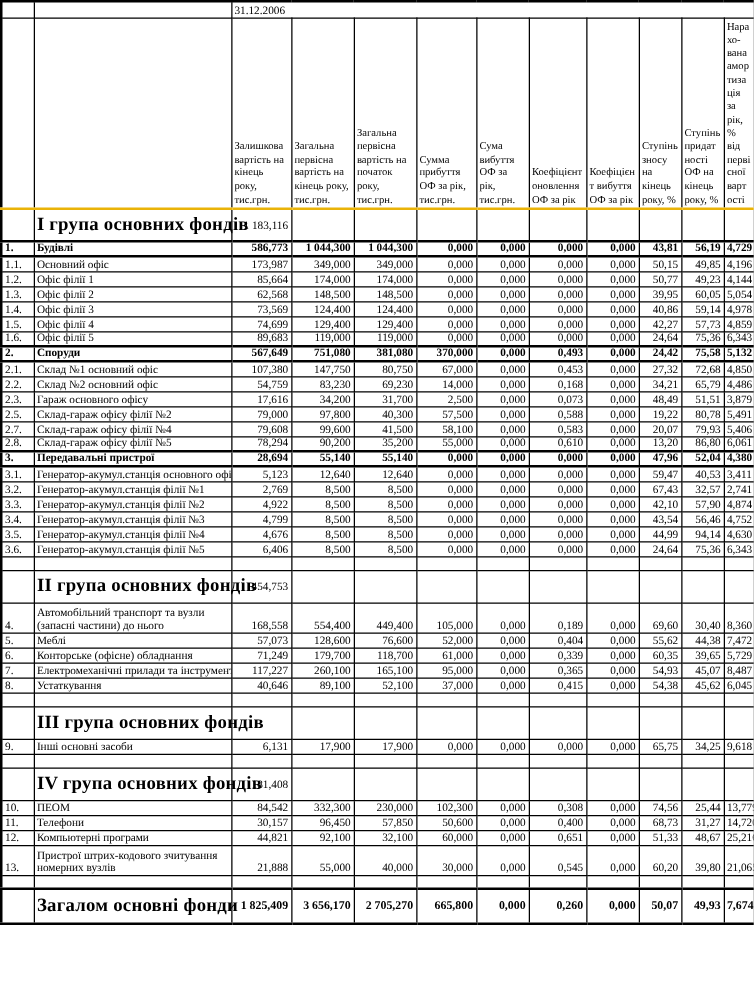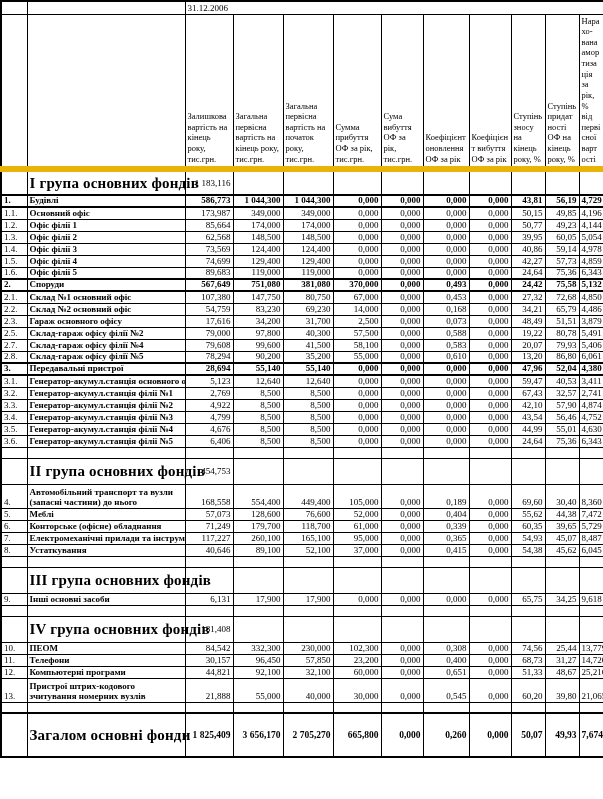--- a/index.html
+++ b/index.html
@@ -23,32 +23,32 @@
   
   th.colhead {
     font-weight:normal;
     font-size:8.5px;
     text-align:left;
     vertical-align:bottom;
     padding:1px 2px 2px 2px;
     height:118px;
     line-height:1.25;
     overflow-wrap:break-word;
-    border-bottom:6px solid #eab308;
+    border-bottom:2px solid #eab308;
   }
 
   
   .row-item td {
     font-size:9px;
     height:12px;
     vertical-align:bottom;
     padding:0 2px;
     line-height:1.1;
   }
-  .row-item .name-cell { white-space:nowrap;font-weight:bold; }
+  .row-item .name-cell { white-space:nowrap; }
   .row-item.tall td { height:24px; }
   .row-item.tall .name-cell { white-space:normal; }
   .num-cell { text-align:left; }
   .val-cell { text-align:right; }
   .row-item.bold td {
     font-weight:bold;
     border-top:2px solid #000;
     border-bottom:2px solid #000;
   }
 
@@ -56,21 +56,21 @@
   .row-group td { height:26px; vertical-align:middle; padding:0 2px; }
   .row-group .name-cell { overflow:visible; white-space:nowrap; }
   .group-label { font-weight:bold; font-size:15px; letter-spacing:0.2px; }
   .row-group .group-value-cell { font-size:9px; text-align:right; vertical-align:middle; }
 
   
   .row-spacer td { height:11px; }
 
   
   .row-total td {
-    height:44px;
+    height:28px;
     vertical-align:middle;
     border-top:2px solid #000;
     border-bottom:2px solid #000;
     font-weight:bold;
     padding:0 2px;
   }
   .row-total .name-cell { overflow:visible; white-space:nowrap; }
   .total-label { font-size:15px; font-weight:bold; letter-spacing:0.2px; }
   .row-total .val-cell { font-size:9.5px; }
 </style>
@@ -398,21 +398,21 @@
         <td class="num-cell">3.5.</td>
         <td class="name-cell">Генератор-акумул.станція філії №4</td>
         <td class="val-cell">4,676</td>
         <td class="val-cell">8,500</td>
         <td class="val-cell">8,500</td>
         <td class="val-cell">0,000</td>
         <td class="val-cell">0,000</td>
         <td class="val-cell">0,000</td>
         <td class="val-cell">0,000</td>
         <td class="val-cell">44,99</td>
-        <td class="val-cell">55,01</td>
+        <td class="val-cell">94,14</td>
         <td class="val-cell">4,630</td>
       </tr>
       <tr class="row-item">
         <td class="num-cell">3.6.</td>
         <td class="name-cell">Генератор-акумул.станція філії №5</td>
         <td class="val-cell">6,406</td>
         <td class="val-cell">8,500</td>
         <td class="val-cell">8,500</td>
         <td class="val-cell">0,000</td>
         <td class="val-cell">0,000</td>
@@ -603,21 +603,21 @@
         <td class="val-cell">74,56</td>
         <td class="val-cell">25,44</td>
         <td class="val-cell">13,779</td>
       </tr>
       <tr class="row-item">
         <td class="num-cell">11.</td>
         <td class="name-cell">Телефони</td>
         <td class="val-cell">30,157</td>
         <td class="val-cell">96,450</td>
         <td class="val-cell">57,850</td>
-        <td class="val-cell">23,200</td>
+        <td class="val-cell">50,600</td>
         <td class="val-cell">0,000</td>
         <td class="val-cell">0,400</td>
         <td class="val-cell">0,000</td>
         <td class="val-cell">68,73</td>
         <td class="val-cell">31,27</td>
         <td class="val-cell">14,720</td>
       </tr>
       <tr class="row-item">
         <td class="num-cell">12.</td>
         <td class="name-cell">Компьютерні програми</td>

